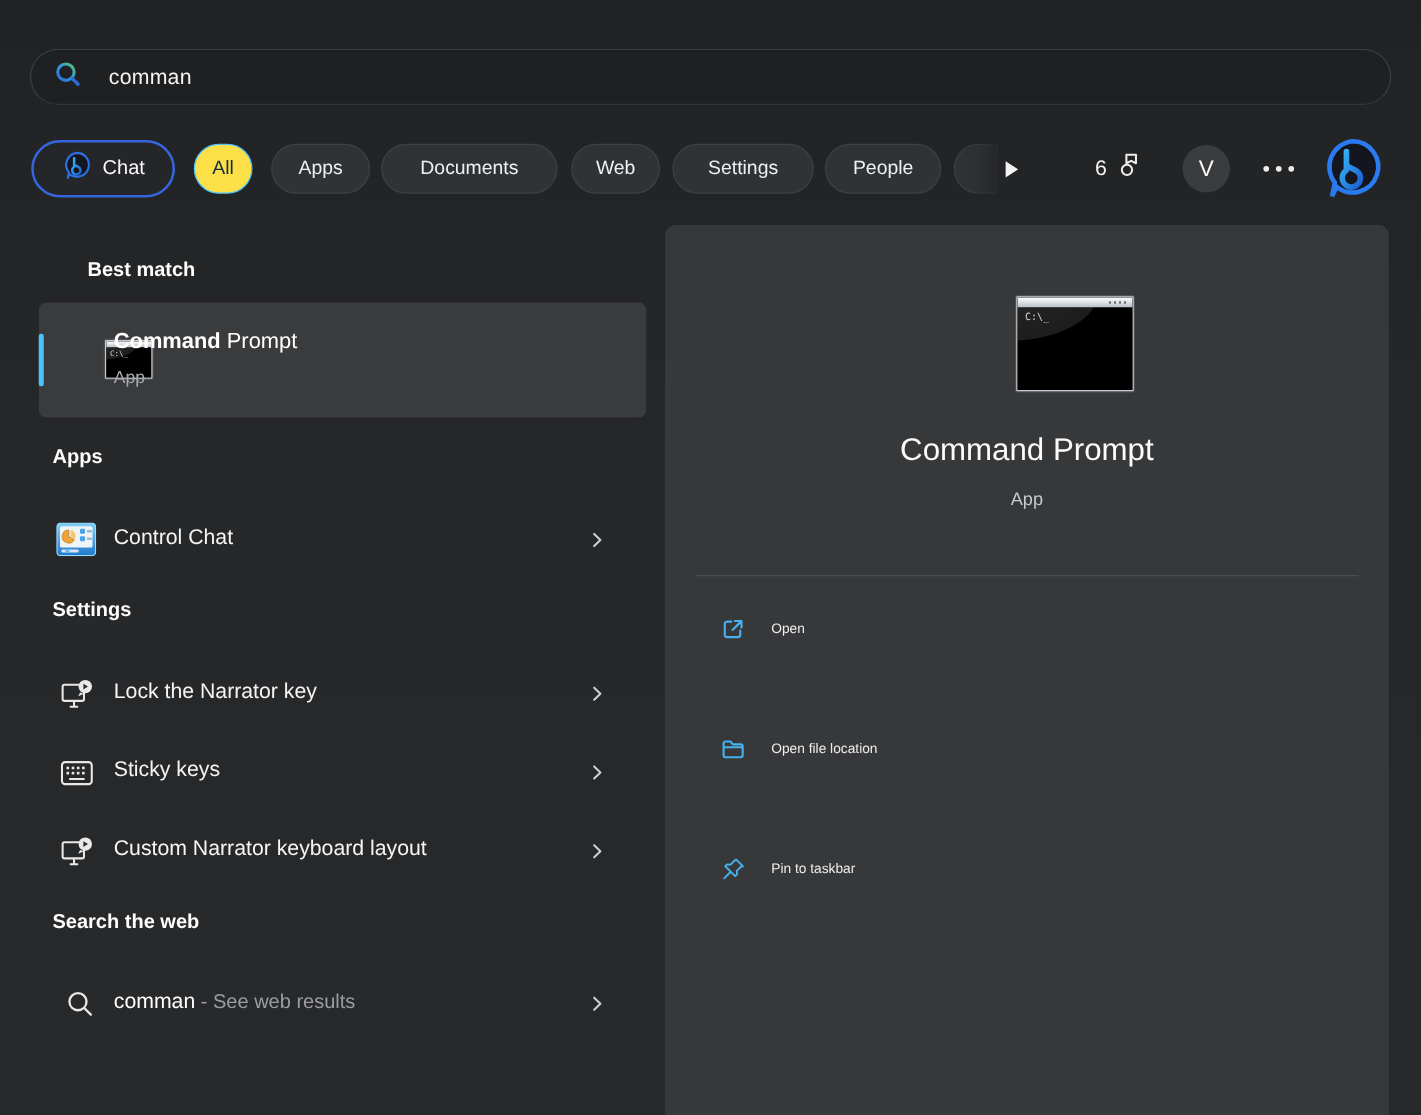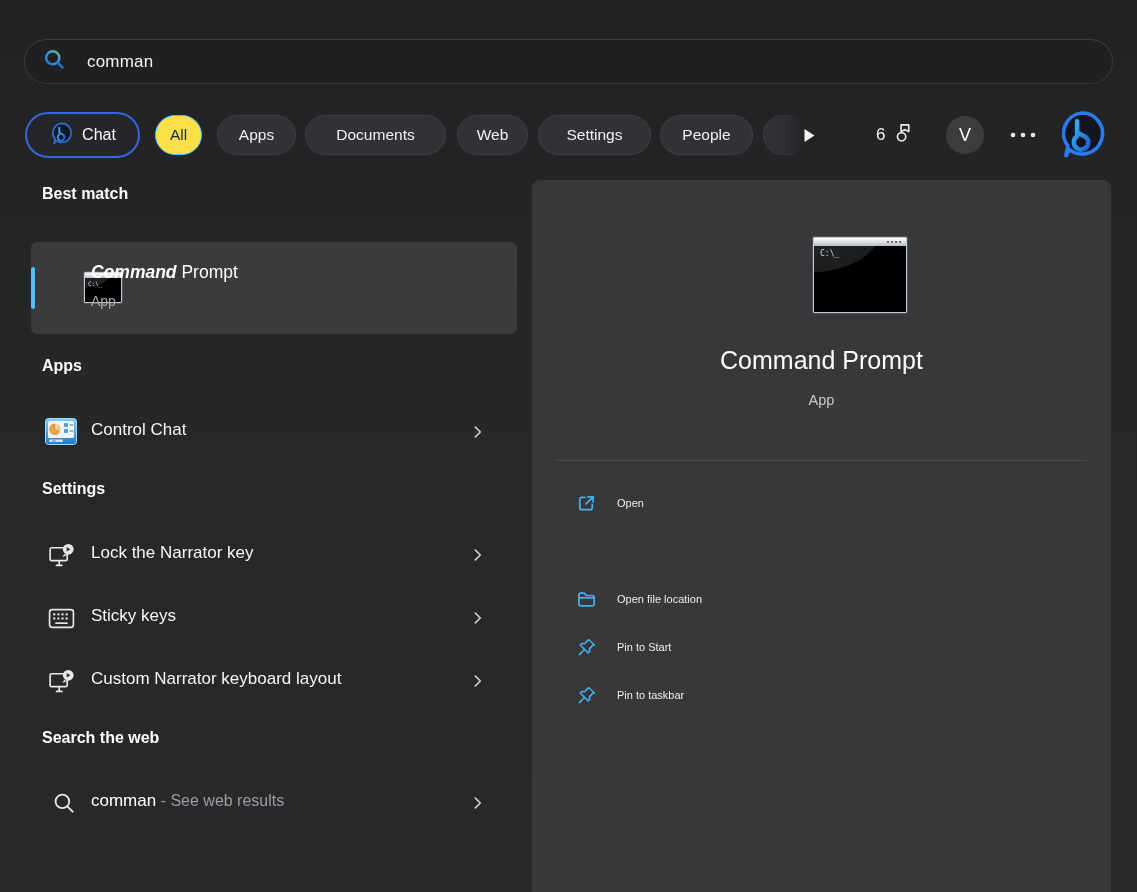--- a/index.html
+++ b/index.html
@@ -40,21 +40,21 @@
     font-size:18px; color:#fdfdfd;
   }
   .more-btn { position:absolute; left:1004px; top:125px; width:38px; height:20px; display:flex; align-items:center; justify-content:center; }
   .bing-btn { position:absolute; left:1056px; top:110px; width:52px; height:50px; }
   
   .section-hd { position:absolute; left:42px; font-size:16px; font-weight:700; color:#fdfdfd; }
   .row { position:absolute; left:31px; width:486px; }
   .best-row { top:242px; height:92px; background:#3a3b3d; border-radius:6px; }
   .accent-bar { position:absolute; left:0px; top:25px; width:4px; height:42px; border-radius:3px; background:#4cc2ff; }
   .best-title { position:absolute; left:60px; top:20px; font-size:17.5px; color:#ffffff; }
-  .best-title .bold { font-weight:700;font-style:italic; }
+  .best-title .bold { font-weight:700; }
   .best-sub { position:absolute; left:60px; top:51px; font-size:14px; color:#a8aaad; }
   .item-row { height:48px; }
   .item-label { position:absolute; left:60px; top:12px; font-size:17px; color:#f5f5f6; }
   .chev { position:absolute; left:440px; top:17px; }
   .web-q { font-size:17px; color:#ffffff; }
   .web-sfx { font-size:16px; color:#9b9da0; }
   
   .cmd-win { position:relative; background:#050505; border:1px solid #c7cbd1; box-shadow:0 0 0 1px #4e5054; overflow:hidden;margin-left:39px; }
   .cmd-win .tbar { position:absolute; left:0; top:0; right:0; background:linear-gradient(180deg,#ffffff,#b9bec6); }
   .cmd-win .tdots { position:absolute; background:repeating-linear-gradient(90deg,#6b707a 0 2px,transparent 2px 4px); }
@@ -177,21 +177,21 @@
   </svg>
 </div>
 
 <div class="bing-btn">
   <svg width="52" height="50" viewBox="0 0 34 33">
     <path d="M17 2 a13.5 13.5 0 1 1 -8.4 24 L6.2 31 l1.5 -7.2 A13.5 13.5 0 0 1 17 2 z" fill="#13161f" stroke="#2b7bf0" stroke-width="2.4"></path>
     <path d="M13.8 7.5 V17.3 a4.8 4.8 0 1 0 7.4 4 c0-1.8-1-3.1-2.6-4 l-4.8-2.4" fill="none" stroke="url(#g-bing)" stroke-width="3" stroke-linejoin="round" stroke-linecap="round"></path>
   </svg>
 </div>
 
-<div class="section-hd" style="top:185px;">Best match</div>
+<div class="section-hd" style="top:208px;margin-left:28px;">Best match</div>
 
 <div class="row best-row">
   <div class="accent-bar"></div>
   <div style="position:absolute; left:14px; top:30px;">
     <div class="cmd-win cmd-small">
         <div class="tbar"></div>
         <div class="body"></div>
         <span class="prompt">C:\_</span>
       </div>
   </div>
@@ -335,29 +335,20 @@
   <div class="action-row" style="top:397px;">
     <span class="icon20">
       <svg width="21" height="21" viewBox="0 0 22 22" fill="none" stroke="#46b1ec" stroke-width="1.8" stroke-linejoin="round">
         <path d="M3 6 a1.6 1.6 0 0 1 1.6 -1.6 h4.2 l2 2.4 h6.6 A1.6 1.6 0 0 1 19 8.4 V16 a1.6 1.6 0 0 1 -1.6 1.6 H4.6 A1.6 1.6 0 0 1 3 16 z"></path>
         <path d="M3 9.2 h16"></path>
       </svg>
     </span>
     <span class="lbl">Open file location</span>
   </div>
 
-  <div class="action-row" style="top:445px;">
-    <span class="icon20">
-      <svg width="21" height="21" viewBox="0 0 22 22" fill="none" stroke="#46b1ec" stroke-width="1.6" stroke-linecap="round" stroke-linejoin="round">
-        <path d="M13.6 2.8 l5.6 5.6 -1.9 .6 -3.2 3.2 .2 2.9 -1.6 1.6 -8.3 -8.3 1.6 -1.6 2.9 .2 3.2 -3.2 z"></path>
-        <path d="M8.4 13.6 L3.5 18.5"></path>
-      </svg>
-    </span>
-    <span class="lbl">Pin to Start</span>
-  </div>
 
   <div class="action-row" style="top:493px;">
     <span class="icon20">
       <svg width="21" height="21" viewBox="0 0 22 22" fill="none" stroke="#46b1ec" stroke-width="1.6" stroke-linecap="round" stroke-linejoin="round">
         <path d="M13.6 2.8 l5.6 5.6 -1.9 .6 -3.2 3.2 .2 2.9 -1.6 1.6 -8.3 -8.3 1.6 -1.6 2.9 .2 3.2 -3.2 z"></path>
         <path d="M8.4 13.6 L3.5 18.5"></path>
       </svg>
     </span>
     <span class="lbl">Pin to taskbar</span>
   </div>

